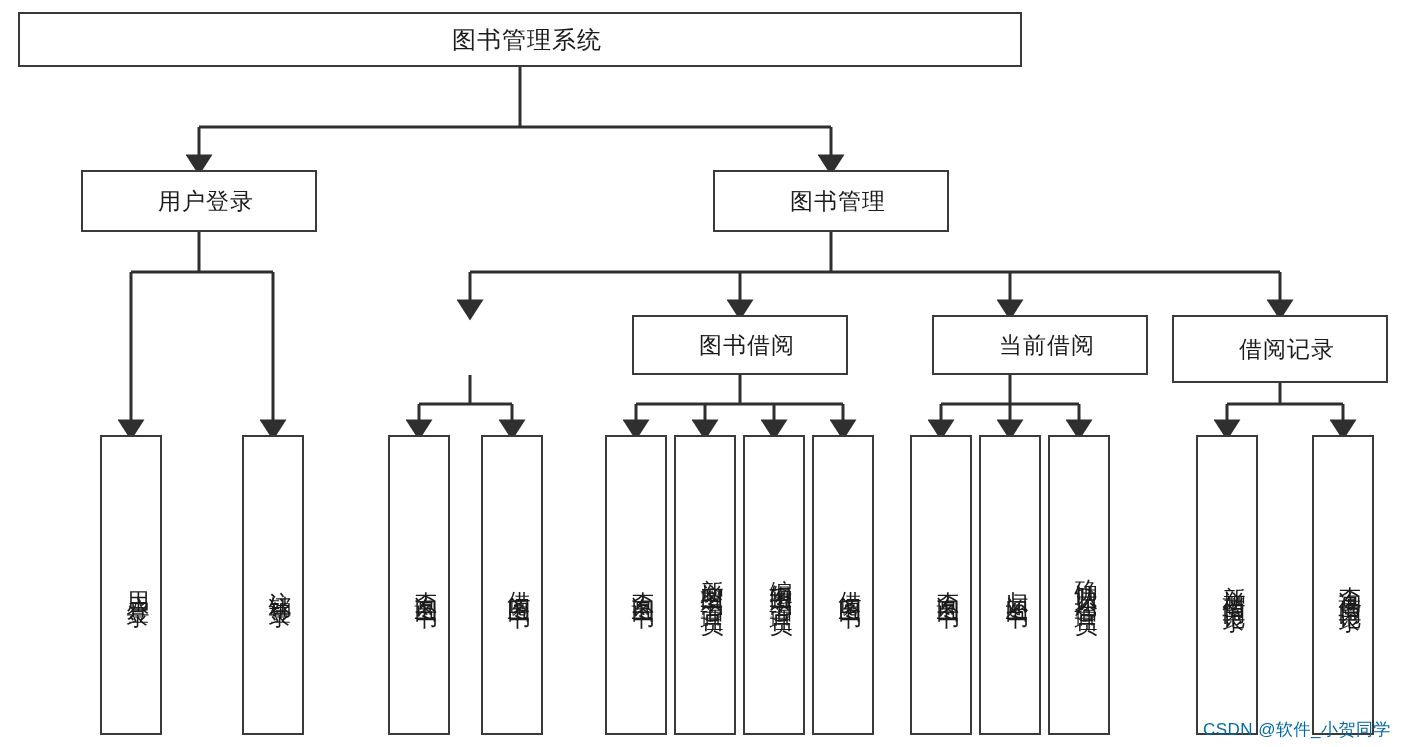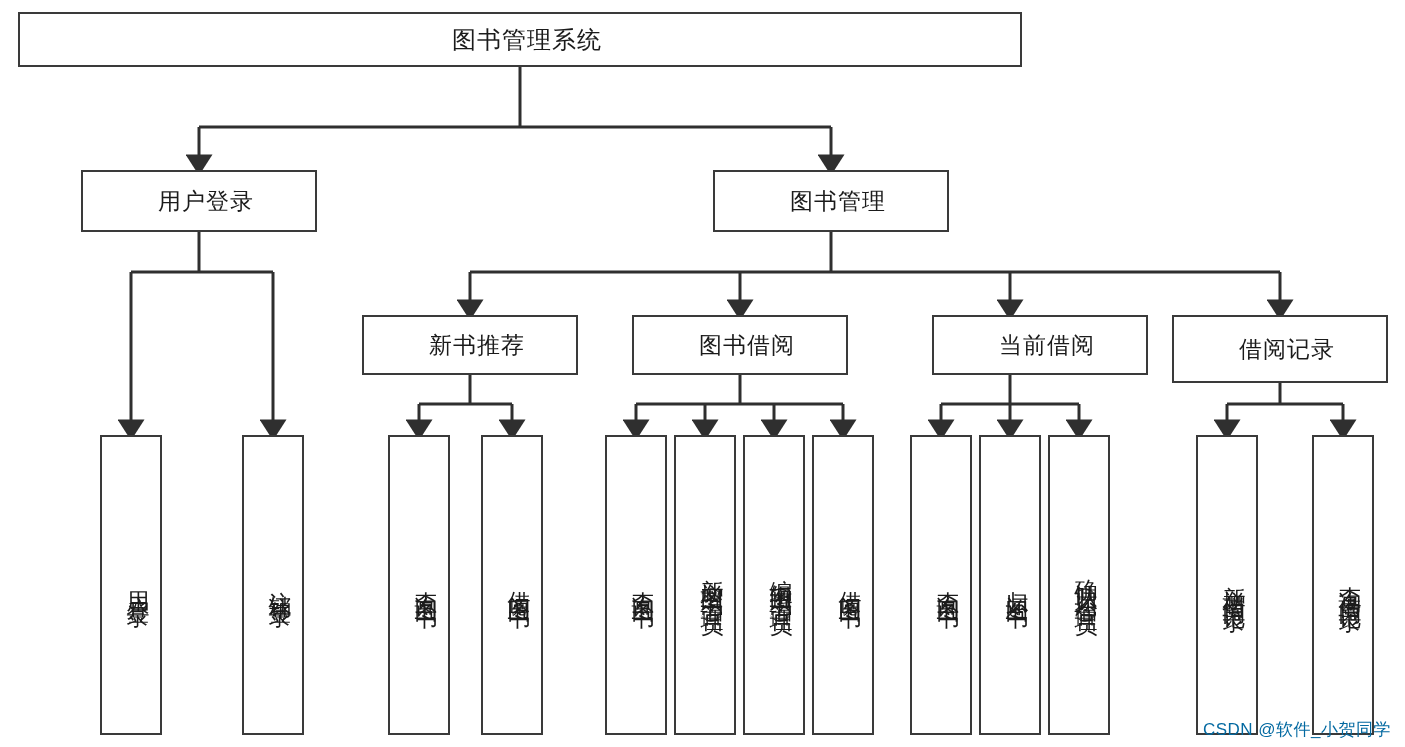--- a/index.html
+++ b/index.html
@@ -132,23 +132,20 @@
     <span class="label">图书管理系统</span>
   </div>
 
   <div class="node horiz" style="left:81px; top:170px; width:236px; height:62px;">
     <span class="label">用户登录</span>
   </div>
   <div class="node horiz" style="left:713px; top:170px; width:236px; height:62px;justify-content:center;">
     <span class="label">图书管理</span>
   </div>
 
-  <div class="node horiz" style="left:362px; top:315px; width:216px; height:60px;">
-    <span class="label">新书推荐</span>
-  </div>
   <div class="node horiz" style="left:632px; top:315px; width:216px; height:60px;">
     <span class="label">图书借阅</span>
   </div>
   <div class="node horiz" style="left:932px; top:315px; width:216px; height:60px;">
     <span class="label">当前借阅</span>
   </div>
   <div class="node horiz" style="left:1172px; top:315px; width:216px; height:68px;">
     <span class="label">借阅记录</span>
   </div>
 

